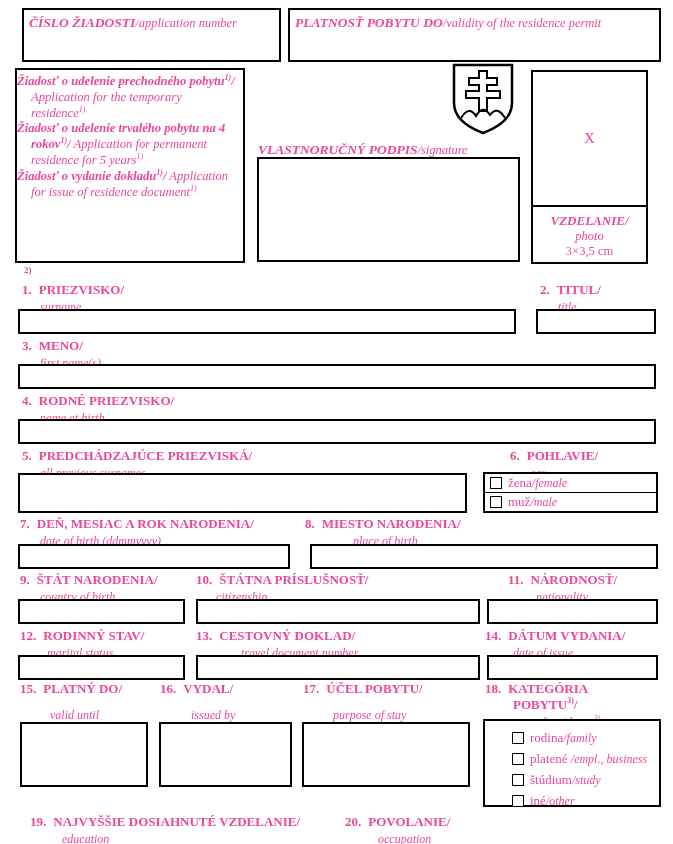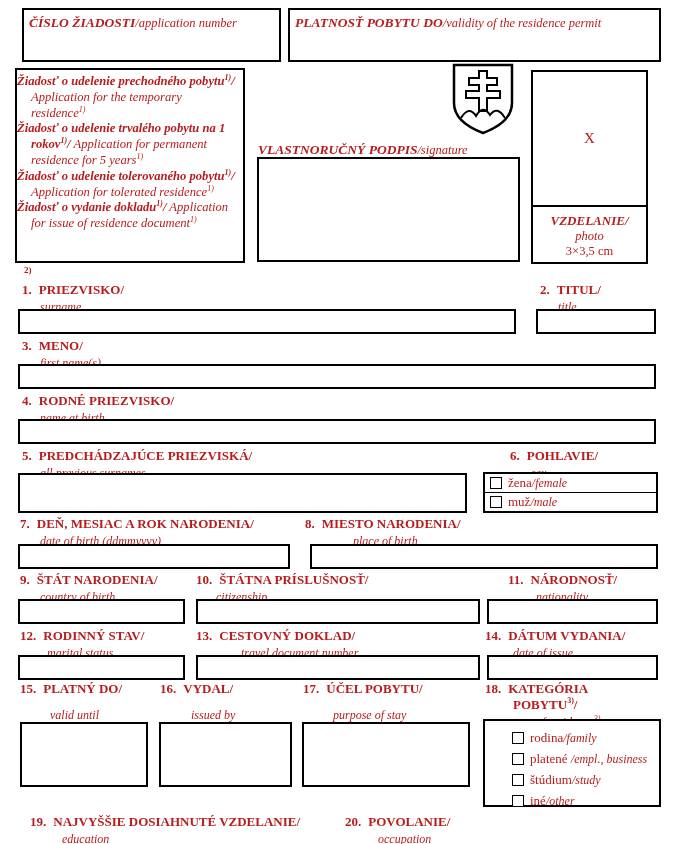--- a/index.html
+++ b/index.html
@@ -1,17 +1,17 @@
 <!DOCTYPE html>
 <html><head>
 <meta charset="utf-8">
 <style>
   html,body{margin:0;padding:0;background:#fff;}
   .page{position:relative;width:673px;height:844px;background:#ffffff;
-        font-family:"Liberation Serif",serif;color:#b91c1c;overflow:hidden;}
+        font-family:"Liberation Serif",serif;color:#ec4899;overflow:hidden;}
   .box{position:absolute;border:2px solid #000;background:#fff;box-sizing:border-box;}
   .inputbox{position:absolute;border:2px solid #000;background:#fff;box-sizing:border-box;}
   .bi{font-weight:bold;font-style:italic;font-size:13.5px;}
   .it{font-style:italic;font-size:12.5px;}
   .hdrbox{padding:3px 5px;}
   
   .appbox{padding:4px 4px 0 0;}
   .appitem{font-size:12.6px;line-height:15.8px;text-indent:-14px;padding-left:14px;
            font-weight:bold;font-style:italic;}
   .appitem .apen{font-weight:normal;}
@@ -51,22 +51,21 @@
 
   <div class="box hdrbox" style="left:22px;top:8px;width:259px;height:54px;">
     <span class="bi">ČÍSLO ŽIADOSTI</span><span class="it">/application number</span>
   </div>
   <div class="box hdrbox" style="left:288px;top:8px;width:373px;height:54px;">
     <span class="bi">PLATNOSŤ POBYTU DO</span><span class="it">/validity of the residence permit</span>
   </div>
 
   <div class="box appbox" style="left:15px;top:68px;width:230px;height:195px;">
     <div class="appitem"><span>Žiadosť o udelenie  prechodného pobytu</span><sup>1)</sup><span>/</span><span class="apen"> Application for the temporary residence</span><sup class="apen">1)</sup></div>
-    <div class="appitem"><span>Žiadosť o udelenie trvalého pobytu na 1 rokov</span><sup>1)</sup><span>/</span><span class="apen"> Application for permanent residence  for 5 years</span><sup class="apen">1)</sup></div>
-    <div class="appitem"><span>Žiadosť o udelenie  tolerovaného pobytu</span><sup>1)</sup><span>/</span><span class="apen"> Application for tolerated residence</span><sup class="apen">1)</sup></div>
+    <div class="appitem"><span>Žiadosť o udelenie trvalého pobytu na 4 rokov</span><sup>1)</sup><span>/</span><span class="apen"> Application for permanent residence  for 5 years</span><sup class="apen">1)</sup></div>
     <div class="appitem"><span>Žiadosť o vydanie dokladu</span><sup>1)</sup><span>/</span><span class="apen"> Application for issue of residence document</span><sup class="apen">1)</sup></div>
   </div>
   <div class="foot2" style="left:24px;top:265px;">2)</div>
 
   <div class="coat" style="left:450px;top:63px;">
     <svg width="66" height="73" viewBox="0 0 66 73">
       <path d="M4 2 H62 V40 Q62 59 33 70 Q4 59 4 40 Z" fill="#fff" stroke="#000" stroke-width="2.5"></path>
       <path d="M29 8 h8 v7 h10 v7 h-10 v6 h13 v7 h-13 v13 h-8 v-13 h-13 v-7 h13 v-6 h-10 v-7 h10 z" fill="#fff" stroke="#000" stroke-width="2"></path>
       <path d="M11 55 q8 -13 15 -2 q7 -12 14 -1 q7 -10 15 3" fill="none" stroke="#000" stroke-width="2"></path>
     </svg>

